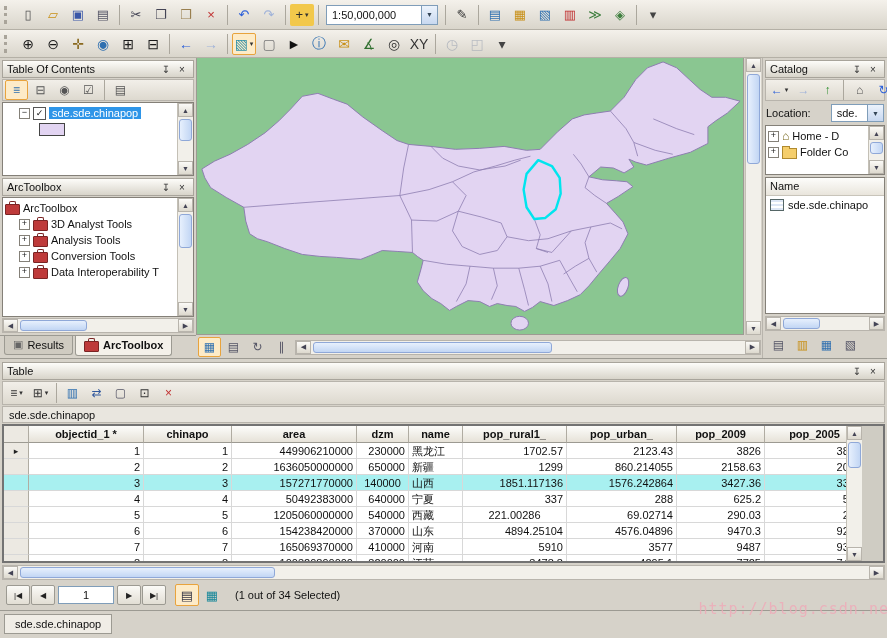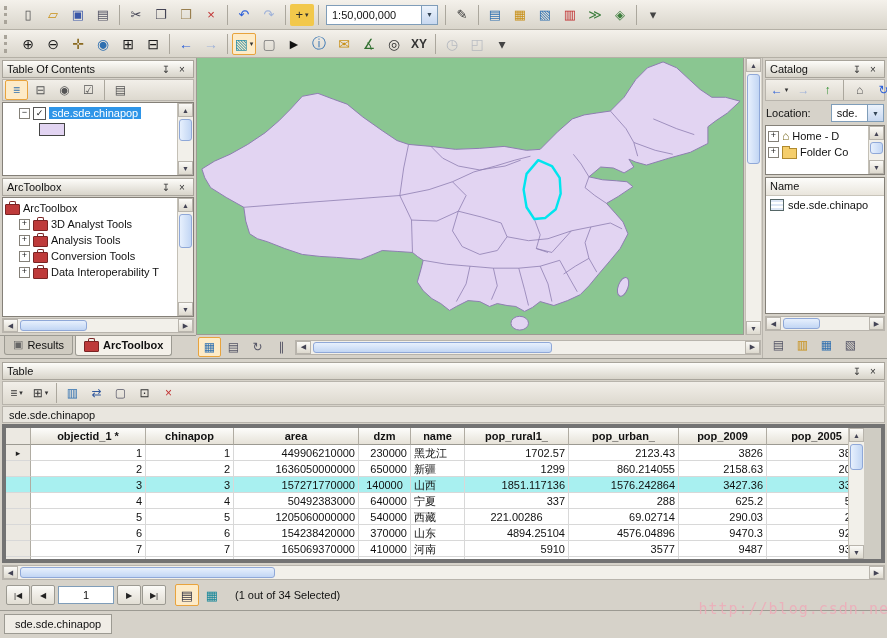--- a/index.html
+++ b/index.html
@@ -9,21 +9,21 @@
       background:linear-gradient(#F4F1EB,#D9D5CB);border-bottom:1px solid #B4B0A6;box-sizing:border-box;}
   .tb1{top:0;height:30px;}
   .tb2{top:30px;height:28px;}
   .grip{width:5px;height:18px;border-left:3px dotted #A9A49A;margin-right:3px;}
   .ilist{display:inline-flex;align-items:center;gap:1px;}
   .tbi{min-width:20px;height:20px;padding:0 1px;display:inline-flex;align-items:center;justify-content:center;
        font-size:13px;border:1px solid transparent;border-radius:2px;flex:none;background-clip:padding-box;}
   .tb2 .tbi{font-size:14px;}
   .tbi.pressed{background:#FDEBC8;border-color:#E8A33D;}
   .tbi.grayed{opacity:.5;}
-  .tbi.smalltxt{font-size:12px;font-weight:bold;letter-spacing:0;}
+  .tbi.smalltxt{font-size:14px;font-weight:normal;letter-spacing:0;}
   .dd{font-size:7px;margin-left:2px;color:#333;}
   .tsep{width:1px;height:20px;background:#ABA79D;margin:0 3px;flex:none;}
   .combo{height:20px;background:#fff;border:1px solid #7F9DB9;display:inline-flex;align-items:center;
          justify-content:space-between;padding-left:5px;margin:0 3px;box-sizing:border-box;}
   .scalecombo{width:112px;}
   .cval{font-size:11px;white-space:nowrap;overflow:hidden;}
   .cdrop{width:15px;align-self:stretch;background:linear-gradient(#ECF3FC,#C8D8F0);border-left:1px solid #7F9DB9;
          font-size:7px;display:flex;align-items:center;justify-content:center;color:#345;}
   
   .phead{position:absolute;left:2px;right:2px;height:18px;background:linear-gradient(#FDFCF9,#D8D4CA);
@@ -105,21 +105,21 @@
   .nitem{display:flex;align-items:center;gap:4px;padding:3px 4px;white-space:nowrap;overflow:hidden;}
   .cat-hsb{position:absolute;top:258px;left:2px;right:2px;}
   .cat-foot{position:absolute;top:276px;left:2px;right:2px;height:22px;display:flex;align-items:center;gap:1px;}
   
   .tabledock{position:absolute;left:0;top:358px;width:887px;height:252px;background:#D6D2C9;border-top:1px solid #9C9A92;box-sizing:border-box;}
   .td-head{top:3px;}
   .td-tools{position:absolute;top:22px;left:2px;right:2px;height:24px;}
   .ttitle{position:absolute;top:47px;left:2px;right:2px;height:17px;background:#E9E6DF;border:1px solid #B8B4AC;
           line-height:17px;padding:0 6px;box-sizing:border-box;}
   .gridwrap{position:absolute;top:65px;left:2px;right:2px;height:139px;display:flex;background:#CFCCC3;
-            border:4px solid #737373;box-sizing:border-box;overflow:hidden;}
+            border:2px solid #737373;box-sizing:border-box;overflow:hidden;}
   #grid{width:842px;overflow:hidden;background:#fff;flex:none;}
   .grow{display:flex;height:16px;line-height:16px;}
   .ghead{height:17px;line-height:17px;}
   .gcell{box-sizing:border-box;border-right:1px solid #D8D8D8;border-bottom:1px solid #D8D8D8;padding:0 3px;
          font-size:11px;white-space:nowrap;overflow:hidden;flex:none;}
   .ghc{background:linear-gradient(#FDFDFB,#E6E2D8);border-right:1px solid #B0ACA2;border-bottom:1px solid #9C9A92;
        text-align:center;font-weight:bold;}
   .gut{background:#ECE9E2;border-right:1px solid #B0ACA2;text-align:center;font-size:9px;color:#222;}
   .sel .gcell{background:#A8F0F0;}
   .td-hsb{position:absolute;top:206px;left:2px;right:2px;}
@@ -430,21 +430,21 @@
         <span class="tbi" style="color: rgb(85, 85, 102);">▢</span>
         <span class="tbi" style="color: rgb(51, 51, 51);">⊡</span>
         <span class="tbi" style="color: rgb(192, 48, 48);">×</span>
       </div>
     <div class="ttitle">sde.sde.chinapop</div>
     <div class="gridwrap">
       <div id="grid">
           <div class="grow ghead">
             <div class="gcell gut ghc" style="width: 25px;"></div>
             <div class="gcell ghc" style="width: 115px;">objectid_1 *</div>
-            <div class="gcell ghc" style="width: 88px;">chinapop</div>
+            <div class="gcell ghc" style="width: 88px;">chinapo</div>
             <div class="gcell ghc" style="width: 125px;">area</div>
             <div class="gcell ghc" style="width: 52px;">dzm</div>
             <div class="gcell ghc" style="width: 54px;">name</div>
             <div class="gcell ghc" style="width: 104px;">pop_rural1_</div>
             <div class="gcell ghc" style="width: 110px;">pop_urban_</div>
             <div class="gcell ghc" style="width: 88px;">pop_2009</div>
             <div class="gcell ghc" style="width: 100px;">pop_2005</div>
           </div>
           <div class="grow">
             <div class="gcell gut" style="width: 25px;">▸</div>

